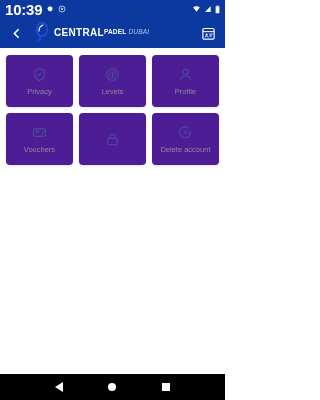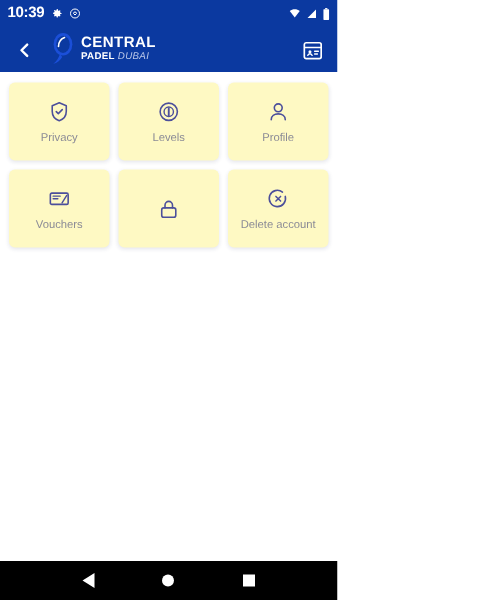--- a/index.html
+++ b/index.html
@@ -25,21 +25,21 @@
     padding: 0 5px;
     color: #ffffff;
   }
   .status-left {
     display: flex;
     align-items: center;
     gap: 4px;
     flex: 1;
   }
   .status-time {
-    font-size: 10px;
+    font-size: 15px;
     font-weight: bold;
     letter-spacing: -0.2px;
     line-height: 1;
   }
   .status-right {
     display: flex;
     align-items: center;
     gap: 3px;
   }
   .sicon { display: block; }
@@ -68,21 +68,21 @@
     margin-left: 4px;
   }
   .brand-mark {
     width: 24px;
     height: 24px;
     position: relative;
     flex: none;
   }
   .brand-text {
     display: flex;
-    flex-direction: column;
+    flex-direction: row;
     line-height: 1;
     margin-left: -2px;
   }
   .brand-top {
     font-size: 10px;
     font-weight: bold;
     color: #ffffff;
     letter-spacing: 0.3px;
   }
   .brand-bottom {
@@ -119,21 +119,21 @@
     flex-wrap: wrap;
   }
   .card {
     width: 33.333%;
     height: 58px;
     padding: 3px;
   }
   .card-inner {
     width: 100%;
     height: 100%;
-    background: #fef9c3;
+    background: #4c1d95;
     border-radius: 4px;
     box-shadow: 0 1px 3px rgba(30, 40, 90, 0.13);
     display: flex;
     flex-direction: column;
     align-items: center;
     justify-content: center;
     gap: 4px;
     cursor: pointer;
   }
   .card-icon {

